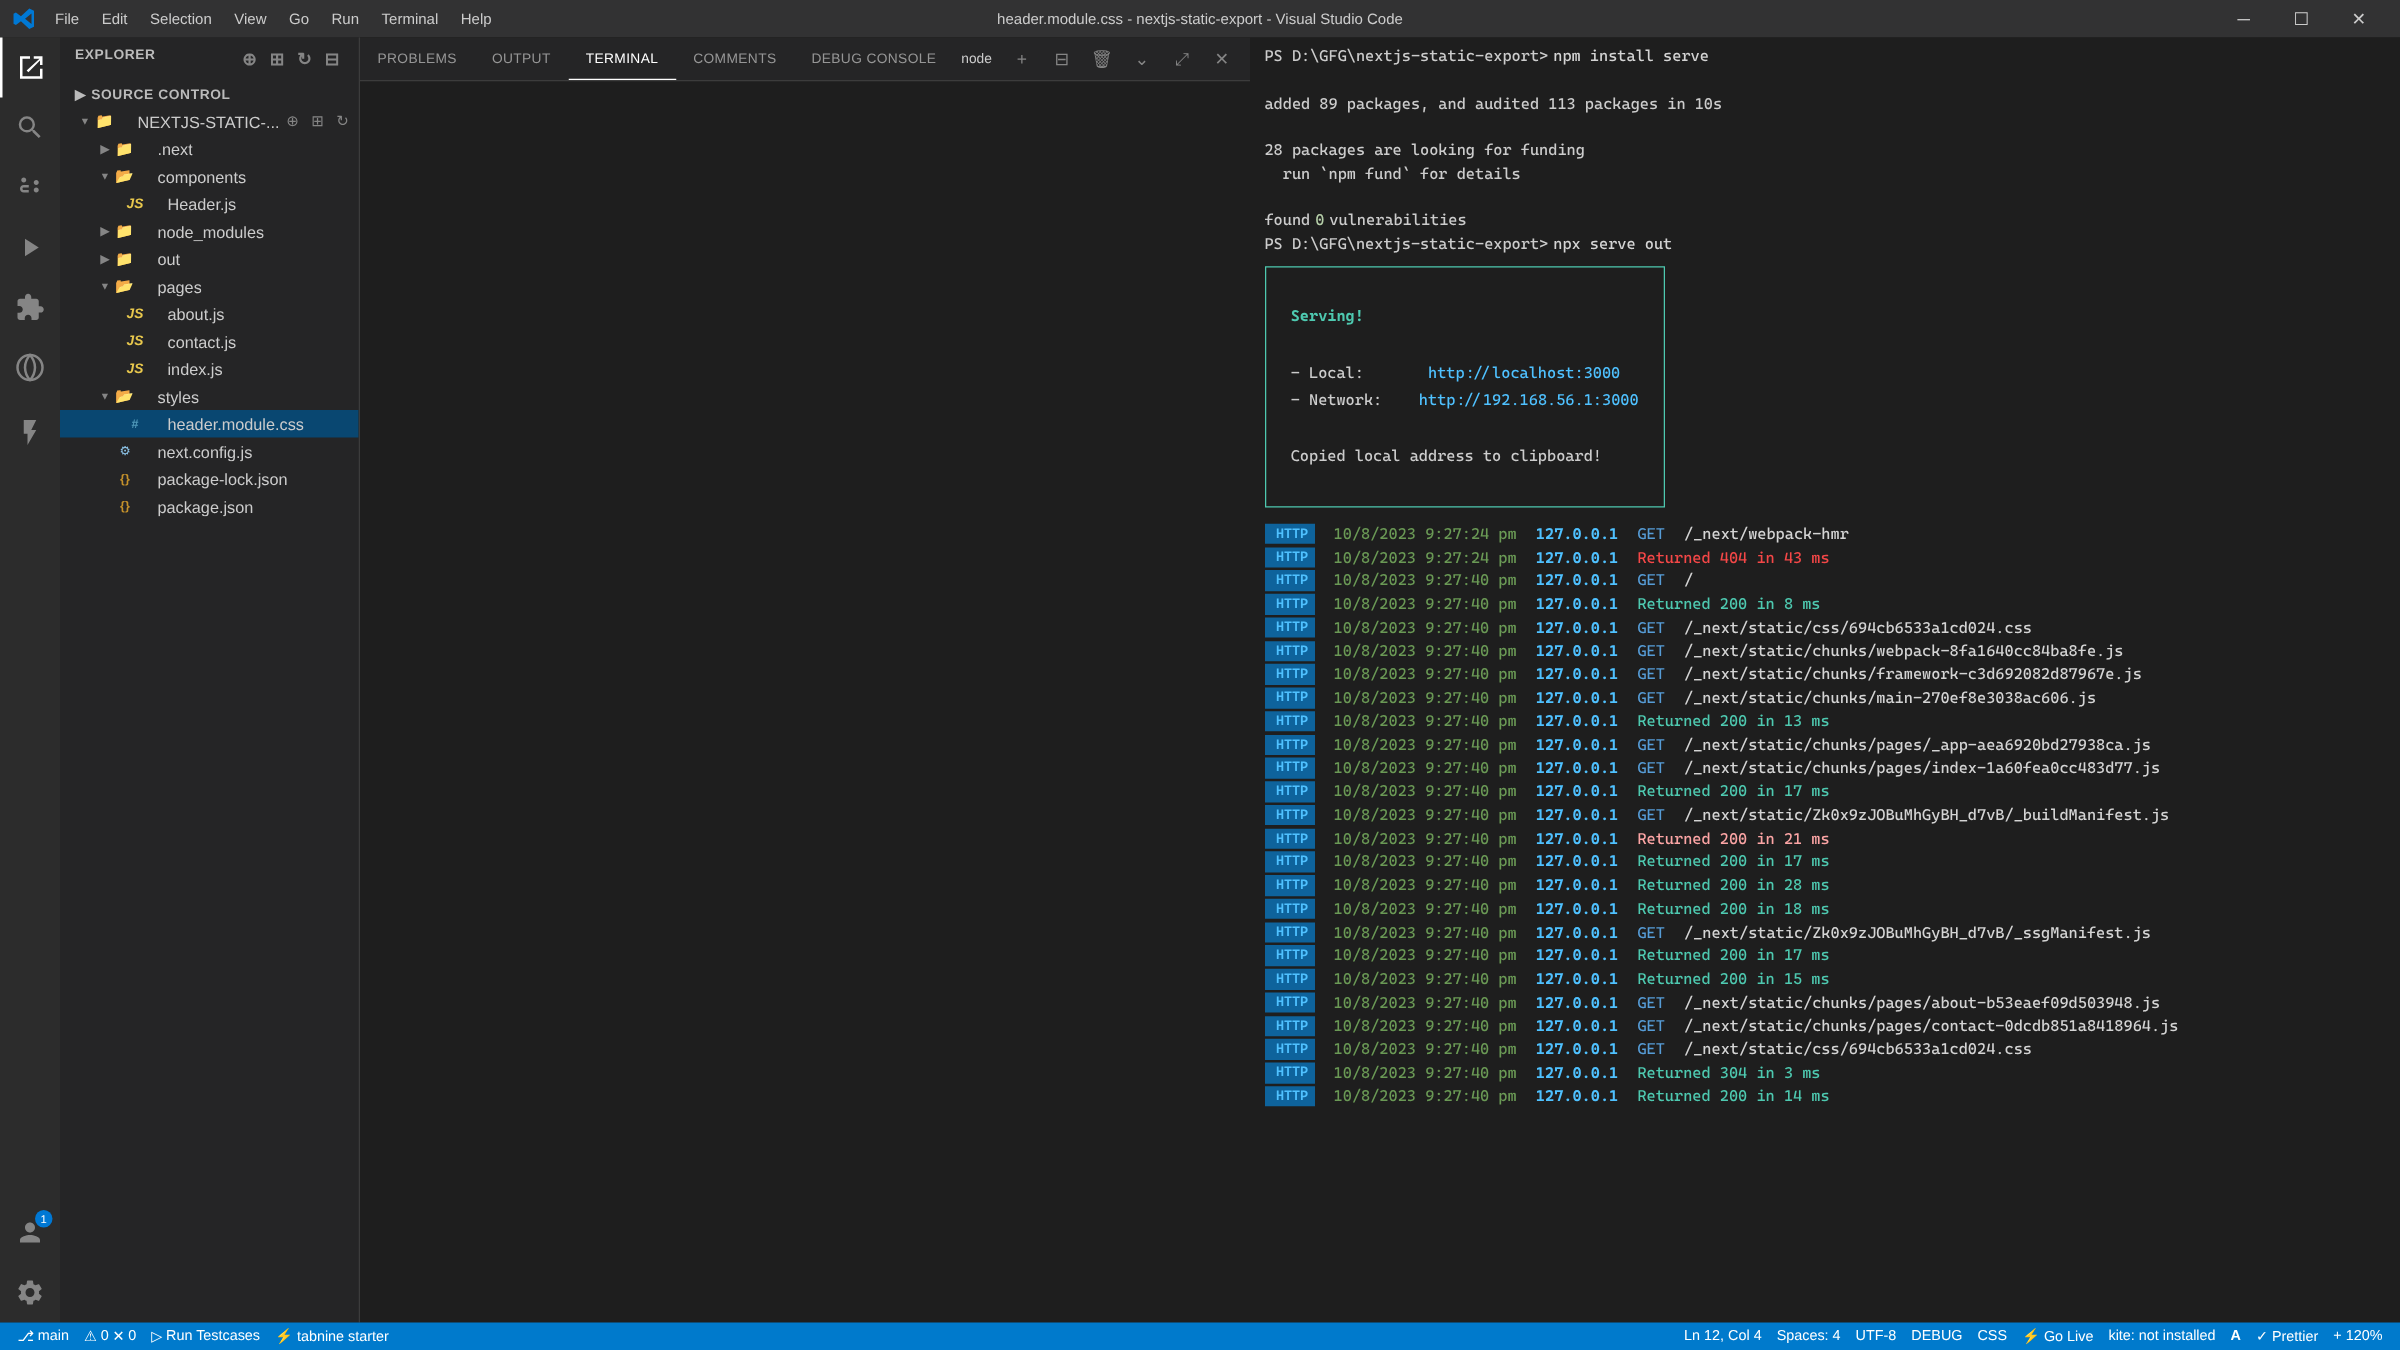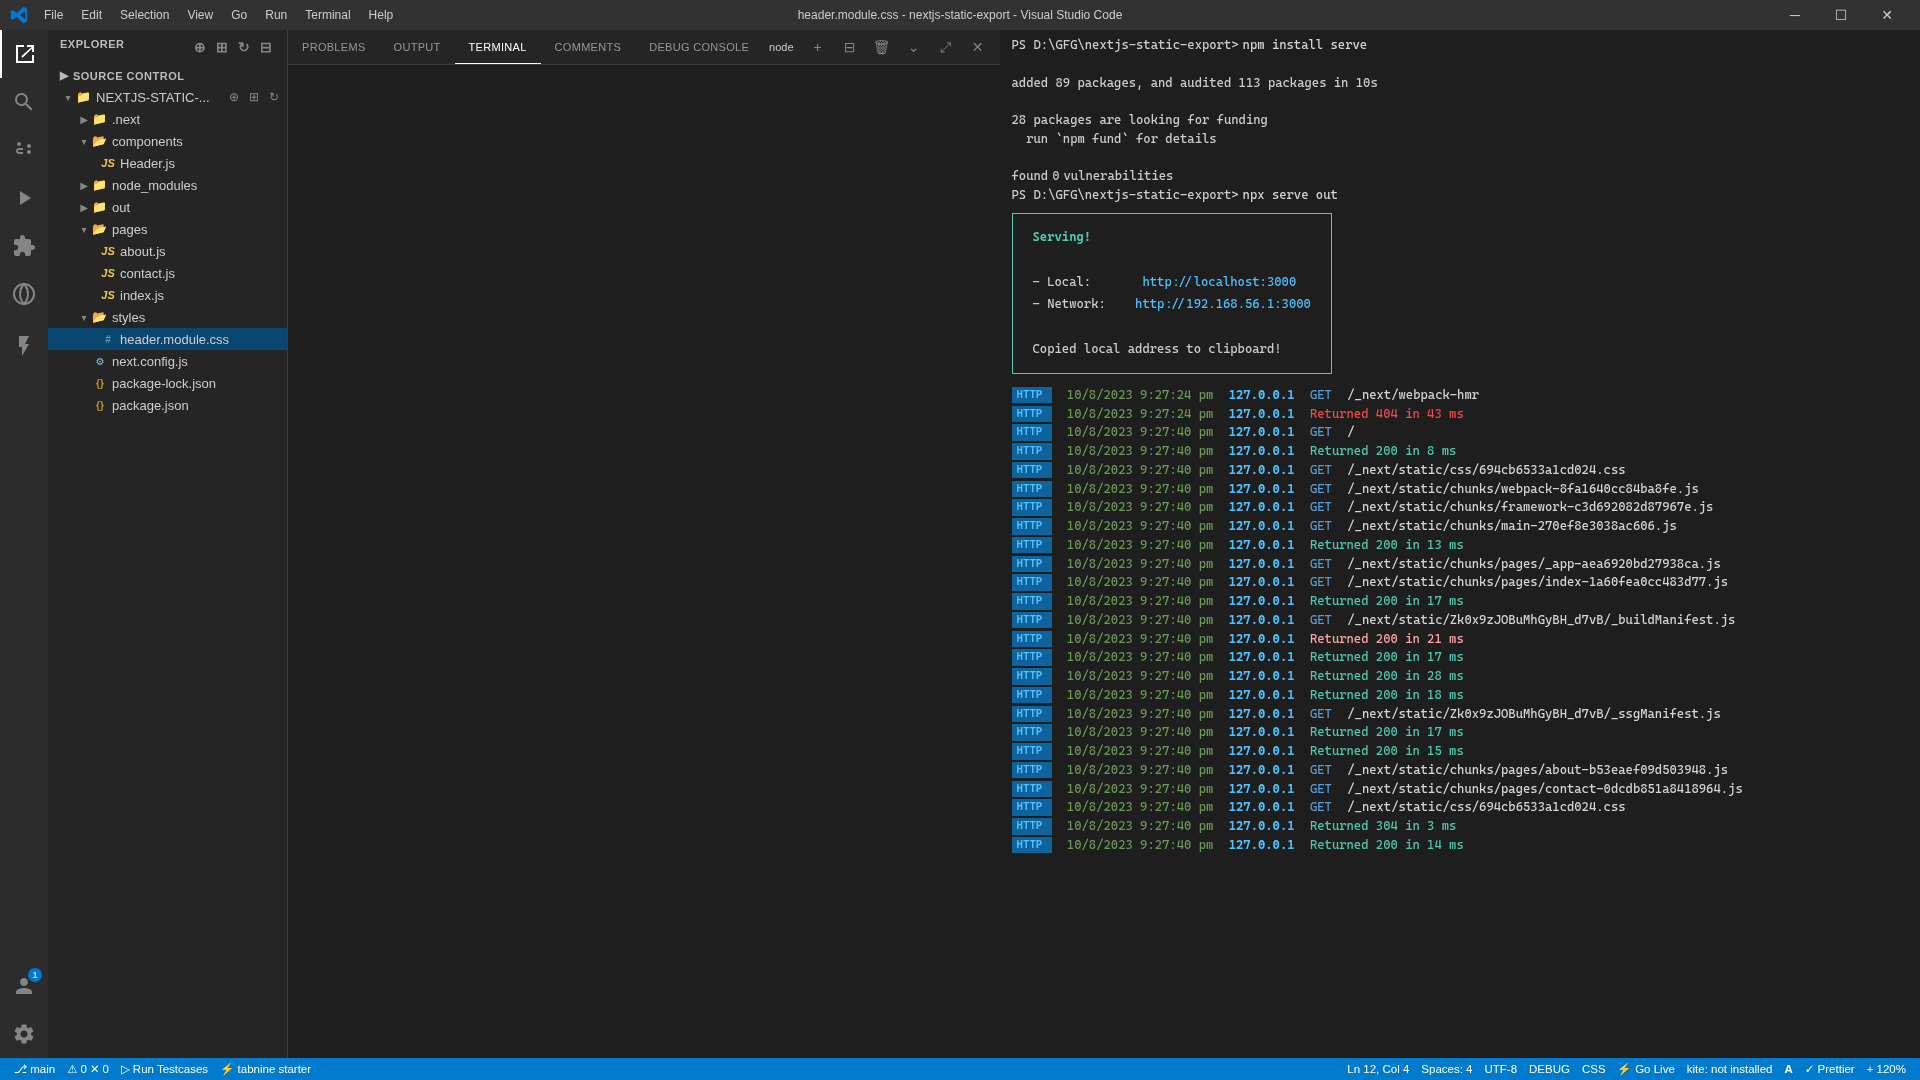--- a/index.html
+++ b/index.html
@@ -192,20 +192,21 @@
       display: flex;
       align-items: center;
       justify-content: center;
       font-size: 12px;
     }
     .tree-label {
       font-size: 13px;
       white-space: nowrap;
       overflow: hidden;
       text-overflow: ellipsis;
+      margin-left: 14px;
     }
     .icon-folder { color: #e8a23d; }
 
     
     .main-content {
       flex: 1;
       display: flex;
       background: #1e1e1e;
       overflow: hidden;
     }
@@ -274,40 +275,40 @@
       align-items: center;
       gap: 4px;
       white-space: nowrap;
     }
     .term-prompt { color: #cccccc; }
     .term-white { color: #cccccc; }
 
     .serving-box {
       border: 1px solid #4ec9b0;
       background: #1e1e1e;
-      padding: 12px 20px;
+      padding: 28px 20px;
       margin: 8px 0;
       display: inline-block;
       min-width: 320px;
       line-height: 1.8;
     }
     .serving-title { color: #4ec9b0; font-weight: bold; }
     .serving-key { color: #cccccc; }
     .serving-val { color: #4fc1ff; }
     .serving-copy { color: #cccccc; }
 
     .http-badge {
       background: #0e639c;
       color: #4fc1ff;
       font-size: 11px;
       font-weight: bold;
       padding: 0 5px;
       display: inline-block;
       min-width: 40px;
-      text-align: left;
+      text-align: right;
     }
 
     
     .status-bar {
       height: 22px;
       background: #007acc;
       display: flex;
       align-items: center;
       padding: 0 8px;
       font-size: 11.5px;

